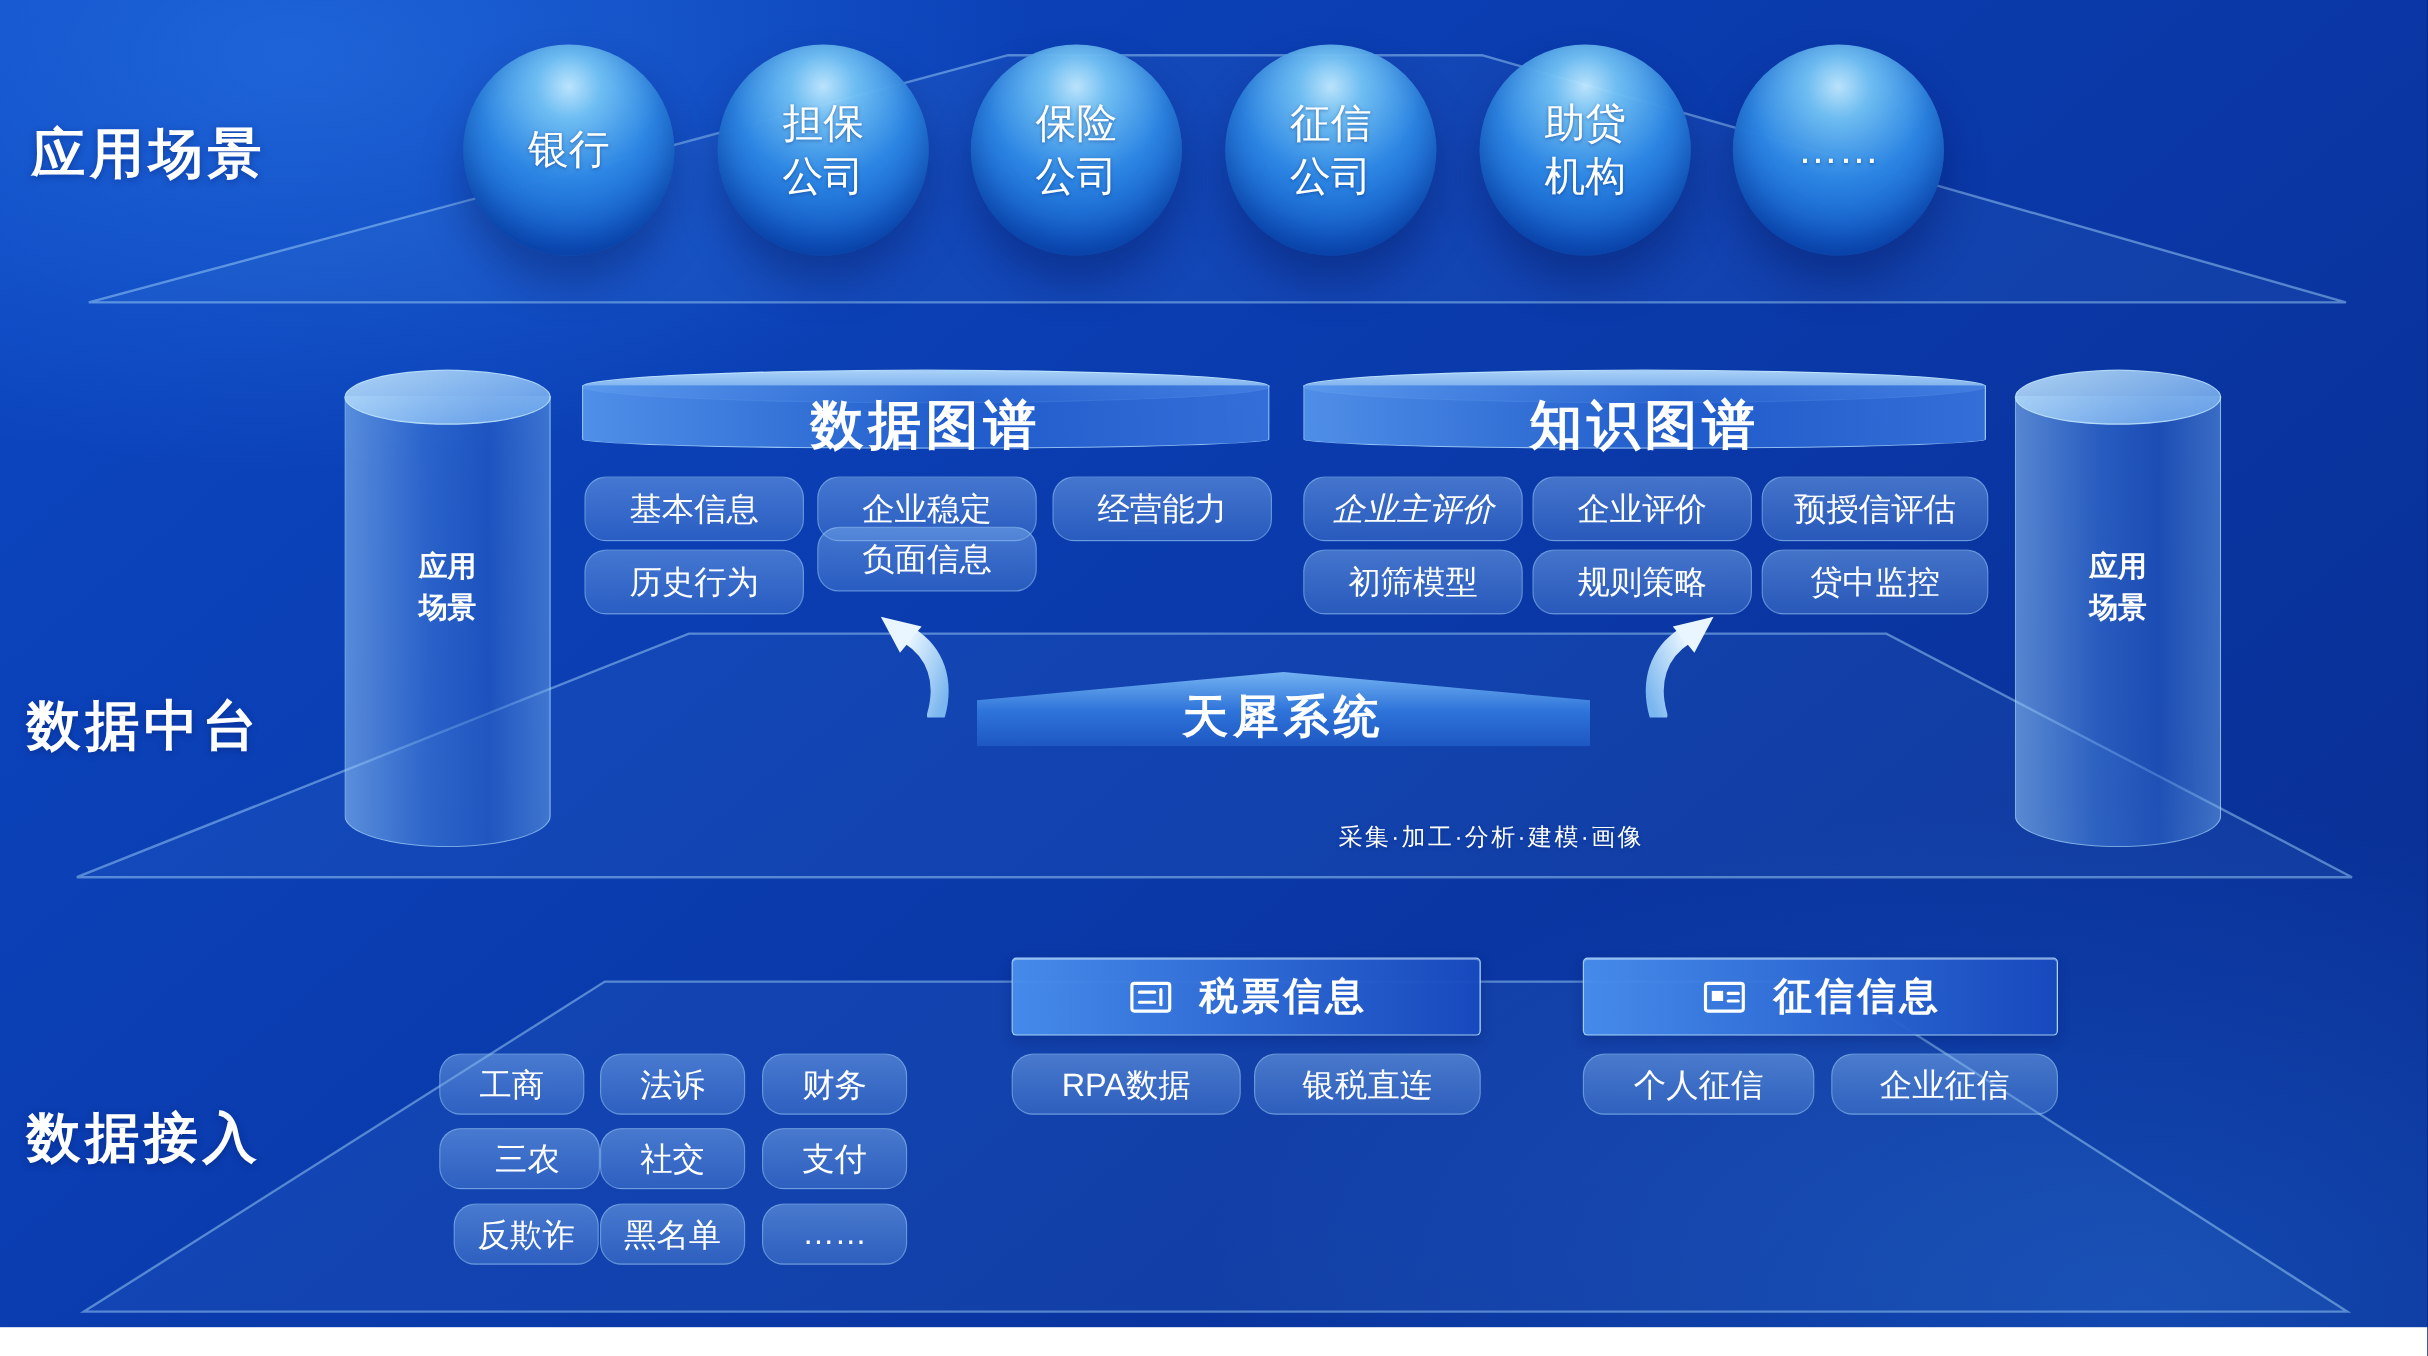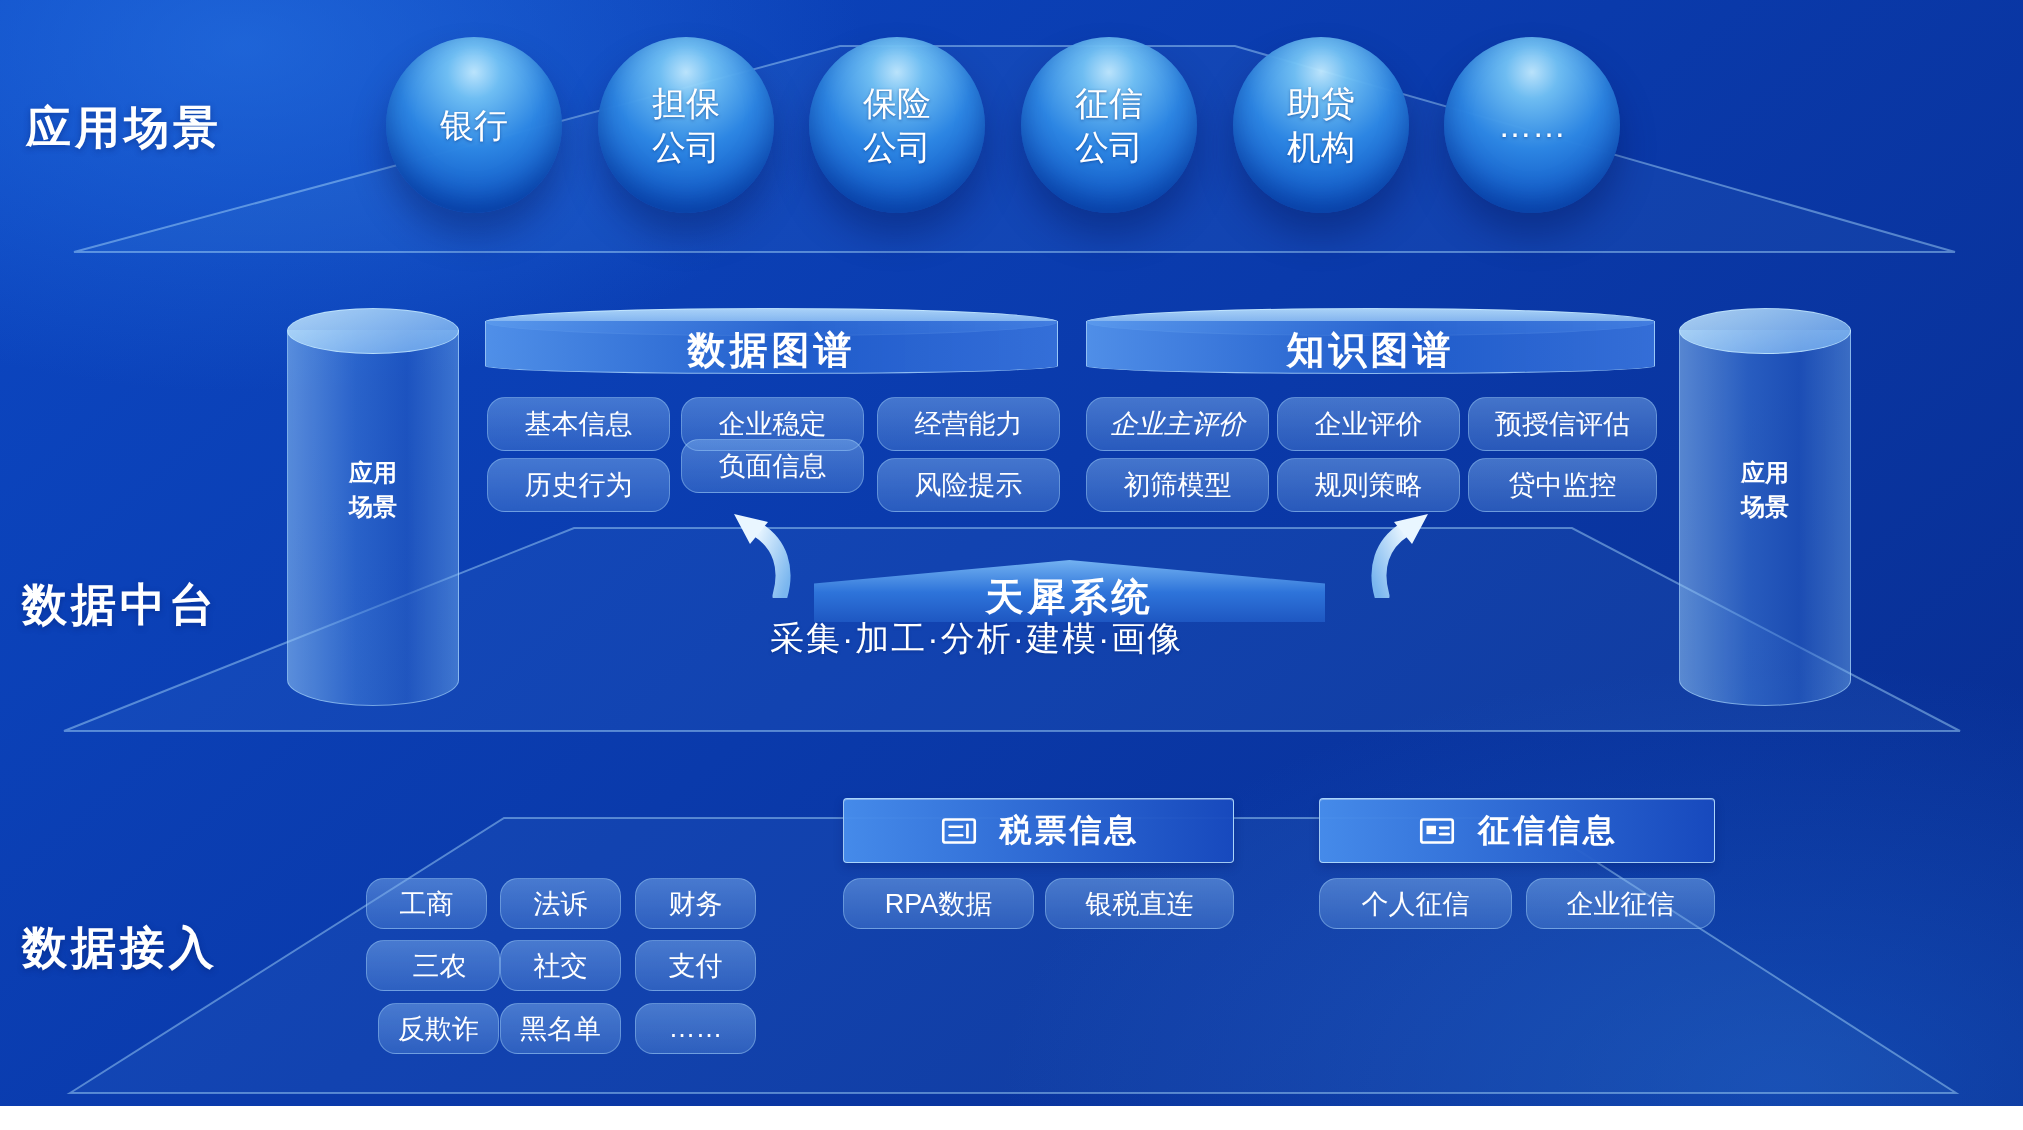--- a/index.html
+++ b/index.html
@@ -26,35 +26,35 @@
     border:1px solid rgba(180,225,255,.55);border-top:none;border-radius:0 0 86px 86px / 0 0 26px 26px;}
   .cyl-cap{position:absolute;top:0;left:0;right:0;height:44px;border-radius:50%;
     background:linear-gradient(160deg, rgba(200,235,255,.85), rgba(110,170,240,.8));border:1px solid rgba(200,235,255,.7);}
   .cyl-label{position:absolute;left:0;right:0;top:148px;text-align:center;font-size:24px;font-weight:700;white-space:pre-line;line-height:1.4;}
   .pbar{position:absolute;z-index:3;height:66px;}
   .pbar-cap{position:absolute;top:0;left:0;right:0;height:26px;border-radius:50%;
     background:linear-gradient(180deg, rgba(185,225,255,.9), rgba(105,165,240,.85));border:1px solid rgba(200,235,255,.8);}
   .pbar-body{position:absolute;top:13px;left:0;right:0;bottom:0;
     background:linear-gradient(90deg, rgba(86,150,236,.92), rgba(34,94,205,.92) 55%, rgba(58,118,222,.88));
     border:1px solid rgba(185,225,255,.7);border-top:none;border-radius:0 0 100% 100% / 0 0 16px 16px;}
-  .pbar-label{position:absolute;left:0;right:0;top:17px;text-align:center;font-size:38px;font-weight:700;letter-spacing:4px;}
+  .pbar-label{position:absolute;left:0;right:0;top:17px;text-align:center;font-size:44px;font-weight:700;letter-spacing:4px;}
   .tag{
     position:absolute;z-index:3;display:flex;align-items:center;justify-content:center;
     font-size:27px;color:#fff;border-radius:18px;
     background:linear-gradient(180deg, rgba(132,182,242,.48), rgba(88,140,218,.40));
     border:1px solid rgba(175,220,252,.38);
   }
   .banner{
     position:absolute;z-index:4;left:814px;top:560px;width:511px;height:62px;
     clip-path:polygon(0 100%, 0 38%, 50% 0, 100% 38%, 100% 100%);
     background:linear-gradient(180deg,#73b2f1,#2e74da 52%,#1e57c2);
     display:flex;align-items:center;justify-content:center;padding-top:12px;box-sizing:border-box;
   }
   .banner-label{font-size:38px;font-weight:700;letter-spacing:4px;}
-  .subtitle{position:absolute;z-index:4;left:770px;top:616px;width:600px;text-align:left;font-size:34px;letter-spacing:2px;text-shadow:0 1px 3px rgba(0,40,120,.5);}
+  .subtitle{position:absolute;z-index:4;left:770px;top:684px;width:600px;text-align:right;font-size:20px;letter-spacing:2px;text-shadow:0 1px 3px rgba(0,40,120,.5);}
   .arrow{position:absolute;z-index:4;width:74px;height:86px;}
   .arrow.flip{transform:scaleX(-1);}
   .ghead{
     position:absolute;z-index:3;height:63px;display:flex;align-items:center;justify-content:center;gap:20px;
     font-size:32px;font-weight:700;letter-spacing:3px;border-radius:4px;
     background:linear-gradient(90deg, rgba(72,142,236,.96), rgba(24,74,190,.96));
     border:1px solid rgba(195,232,255,.8);box-shadow:inset 0 1px 0 rgba(255,255,255,.35), 0 4px 10px rgba(0,20,90,.25);
   }
   .hicon{width:42px;height:42px;flex:0 0 auto;}
   .white-strip{position:absolute;z-index:6;left:0;right:0;top:1106px;height:24px;background:#ffffff;}
@@ -119,21 +119,20 @@
     <div class="pbar-cap"></div>
     <div class="pbar-body"></div>
     <div class="pbar-label">知识图谱</div>
   </div>
 
   <div class="tag" style="left:487px;top:397px;width:181px;height:52px;">基本信息</div>
   <div class="tag" style="left:681px;top:397px;width:181px;height:52px;">企业稳定</div>
   <div class="tag" style="left:877px;top:397px;width:181px;height:52px;">经营能力</div>
   <div class="tag" style="left:487px;top:458px;width:181px;height:52px;">历史行为</div>
   <div class="tag" style="left:681px;top:439px;width:181px;height:52px;text-align:center;">负面信息</div>
-  <div class="tag" style="left:877px;top:458px;width:181px;height:52px;">风险提示</div>
 
   <div class="tag" style="left:1086px;top:397px;width:181px;height:52px;font-style:italic;">企业主评价</div>
   <div class="tag" style="left:1277px;top:397px;width:181px;height:52px;">企业评价</div>
   <div class="tag" style="left:1468px;top:397px;width:187px;height:52px;">预授信评估</div>
   <div class="tag" style="left:1086px;top:458px;width:181px;height:52px;">初筛模型</div>
   <div class="tag" style="left:1277px;top:458px;width:181px;height:52px;">规则策略</div>
   <div class="tag" style="left:1468px;top:458px;width:187px;height:52px;">贷中监控</div>
 
   <svg class="arrow flip" viewBox="0 0 74 86" style="left:722px;top:512px;">
     <defs>

